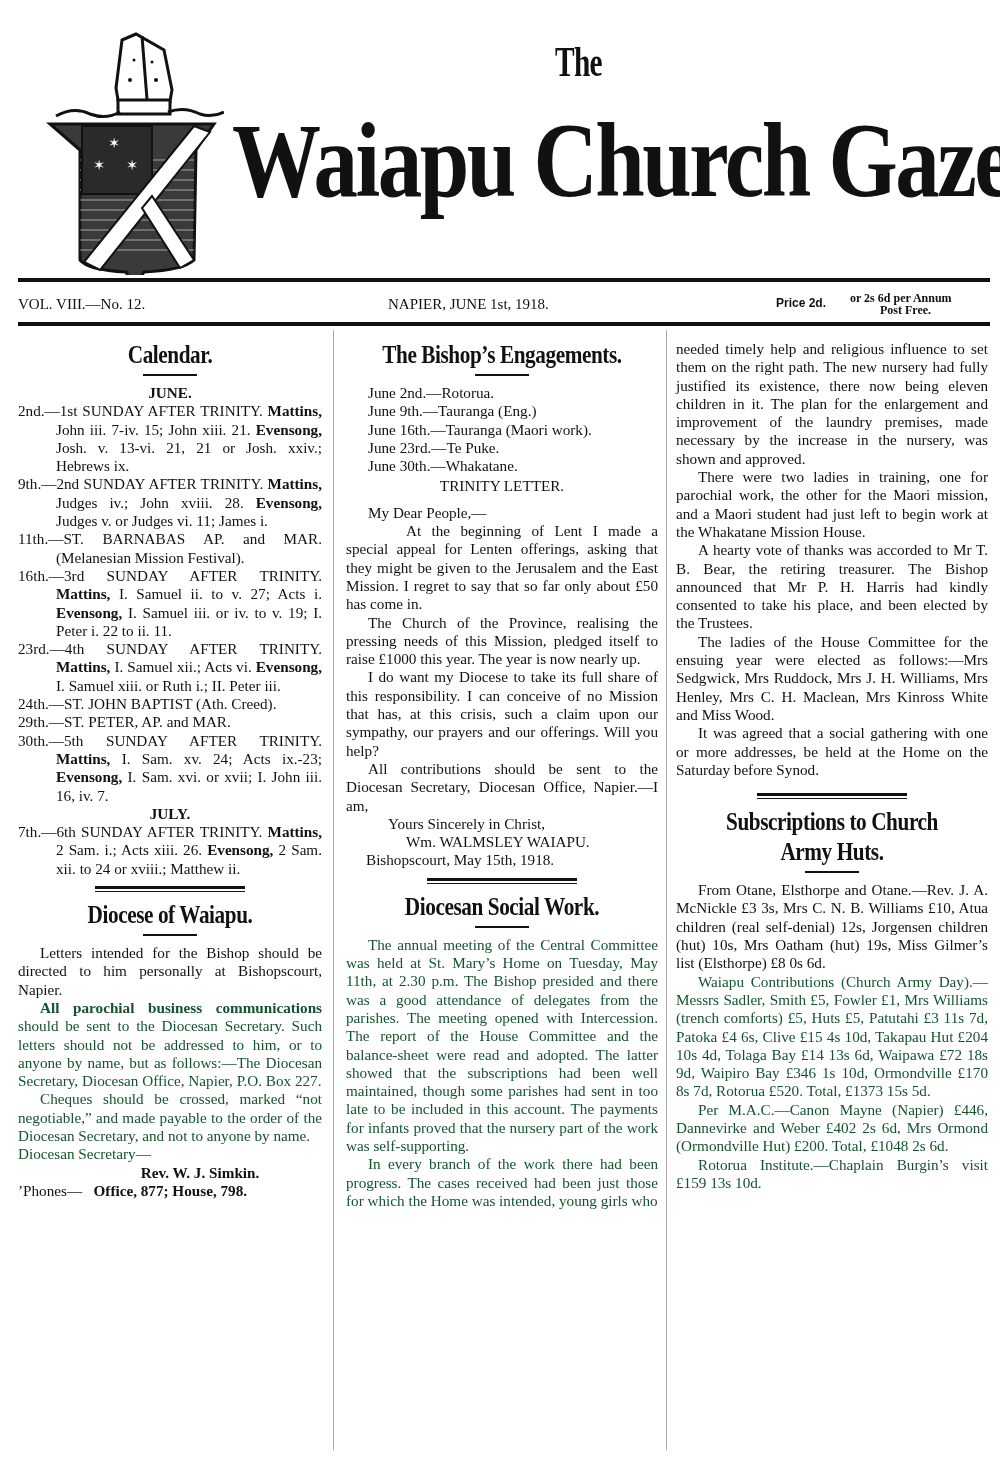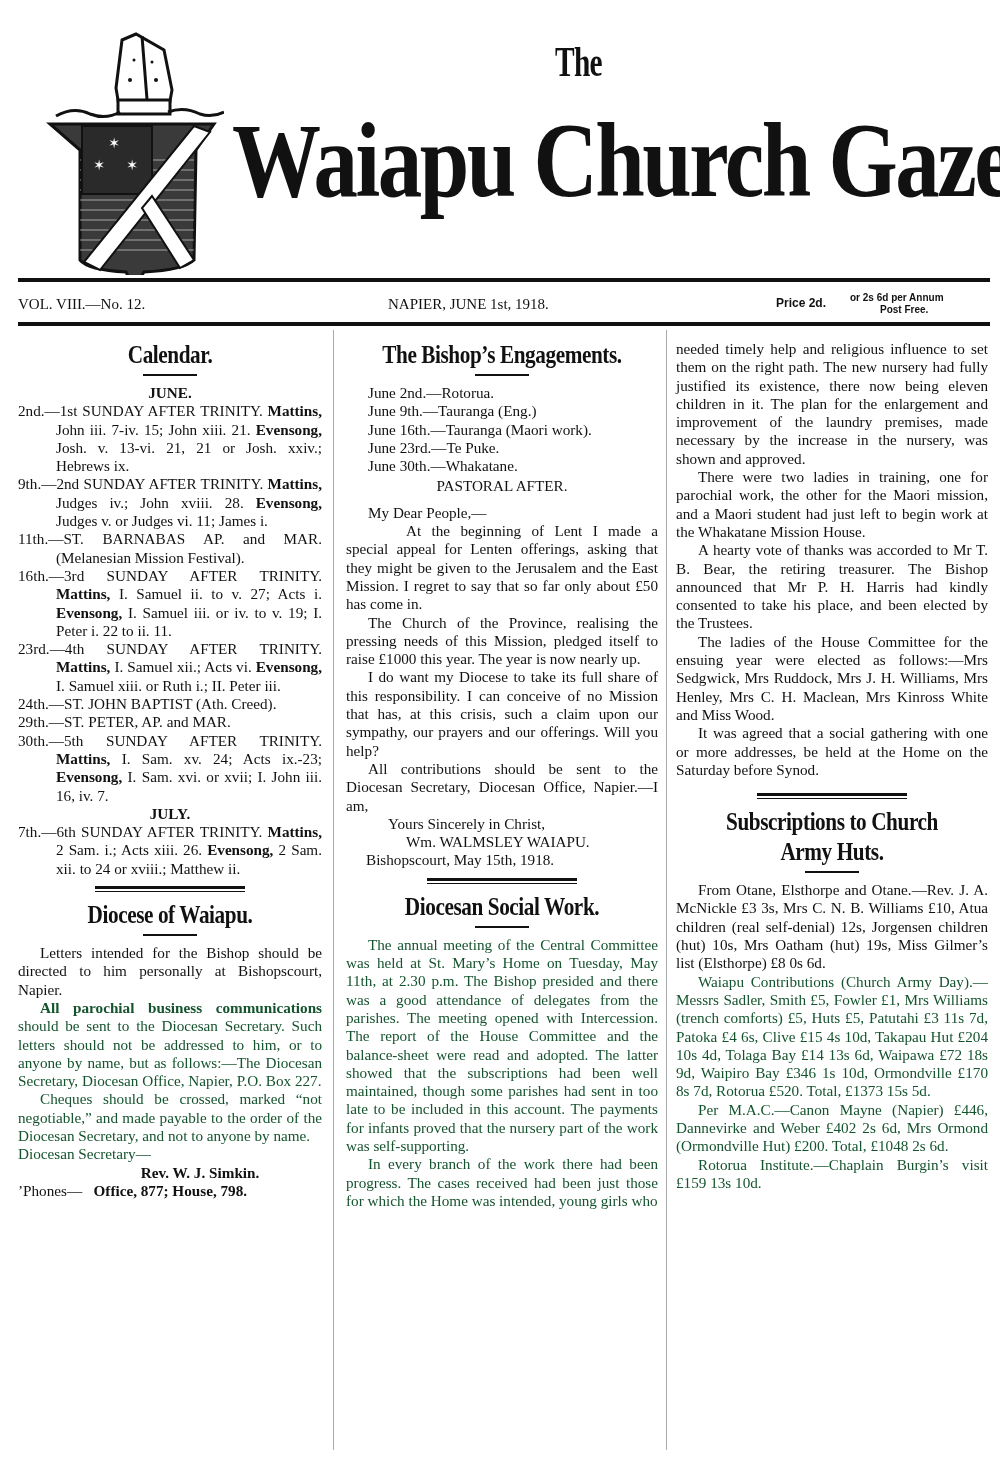--- a/index.html
+++ b/index.html
@@ -8,21 +8,21 @@
   .abs { position:absolute; }
   
   .crest { left:44px; top:20px; width:180px; height:255px; }
   .title-the { left:555px; top:38px; font-family:"Liberation Serif",serif; font-weight:bold; font-size:42px; transform:scaleX(0.7); transform-origin:left top; letter-spacing:-1px; }
   .title-main { left:232px; top:108px; font-family:"Liberation Serif",serif; font-weight:bold; font-size:106px; letter-spacing:-3px; transform:scaleX(0.84); transform-origin:left top; white-space:nowrap; line-height:1; }
   .rule { position:absolute; background:#111; }
   .meta-row { top:296px; left:18px; right:6px; height:24px; font-size:15px; font-family:"Liberation Serif",serif; }
   .meta-vol { position:absolute; left:0; top:0; }
   .meta-date { position:absolute; left:370px; top:0; }
   .meta-price { position:absolute; left:758px; top:0; font-family:"Liberation Sans",sans-serif; font-weight:bold; font-size:12px; }
-  .meta-annum { position:absolute; left:832px; top:-4px; font-family:Liberation Sans, sans-serif; font-weight:bold; font-size:10px; line-height:12px; }
+  .meta-annum { position:absolute; left:832px; top:-4px; font-family:Liberation Serif, serif; font-weight:bold; font-size:12px; line-height:12px; }
   .meta-annum span { display:block; }
   .meta-annum .pf { padding-left:30px; }
   
   .col { position:absolute; top:338px; font-family:"Liberation Serif",serif; font-size:15.2px; line-height:18.3px; text-align:justify; }
   .col1 { left:18px; width:304px; }
   .col2 { left:346px; width:312px; }
   .col3 { left:676px; width:312px; top:340px; }
   .heading { font-family:"Liberation Serif",serif; font-weight:bold; font-size:25px; text-align:center; letter-spacing:-0.5px; transform:scaleX(0.85); line-height:30px; margin:2px 0 2px; }
   .hrule-sm { width:54px; height:2px; background:#111; margin:4px auto 8px; }
   .hrule-dbl { width:150px; margin:8px auto 8px; border-top:3px solid #111; border-bottom:1px solid #111; height:2px; }
@@ -126,21 +126,21 @@
 <div class="col col2">
   <div class="heading">The Bishop’s Engagements.</div>
   <div class="hrule-sm"></div>
   <div class="eng">
     <div><span>June 2nd.—</span><span>Rotorua.</span></div>
     <div><span>June 9th.—</span><span>Tauranga (Eng.)</span></div>
     <div><span>June 16th.—</span><span>Tauranga (Maori work).</span></div>
     <div><span>June 23rd.—</span><span>Te Puke.</span></div>
     <div><span>June 30th.—</span><span>Whakatane.</span></div>
   </div>
-  <div class="center" style="margin:2px 0 8px;">PASTORAL AFTER.</div>
+  <div class="center" style="margin:2px 0 8px;">TRINITY LETTER.</div>
   <p class="eng">My Dear People,—</p>
   <p style="text-indent:60px;">At the beginning of Lent I made a special appeal for Lenten offerings, asking that they might be given to the Jerusalem and the East Mission. I regret to say that so far only about £50 has come in.</p>
   <p class="indent">The Church of the Province, realising the pressing needs of this Mission, pledged itself to raise £1000 this year. The year is now nearly up.</p>
   <p class="indent">I do want my Diocese to take its full share of this responsibility. I can conceive of no Mission that has, at this crisis, such a claim upon our sympathy, our prayers and our offerings. Will you help?</p>
   <p class="indent">All contributions should be sent to the Diocesan Secretary, Diocesan Office, Napier.—I am,</p>
   <p class="sig" style="padding-left:42px;">Yours Sincerely in Christ,</p>
   <p style="padding-left:60px;">Wm. WALMSLEY WAIAPU.</p>
   <p class="sig2">Bishopscourt, May 15th, 1918.</p>
 
   <div class="hrule-dbl"></div>

